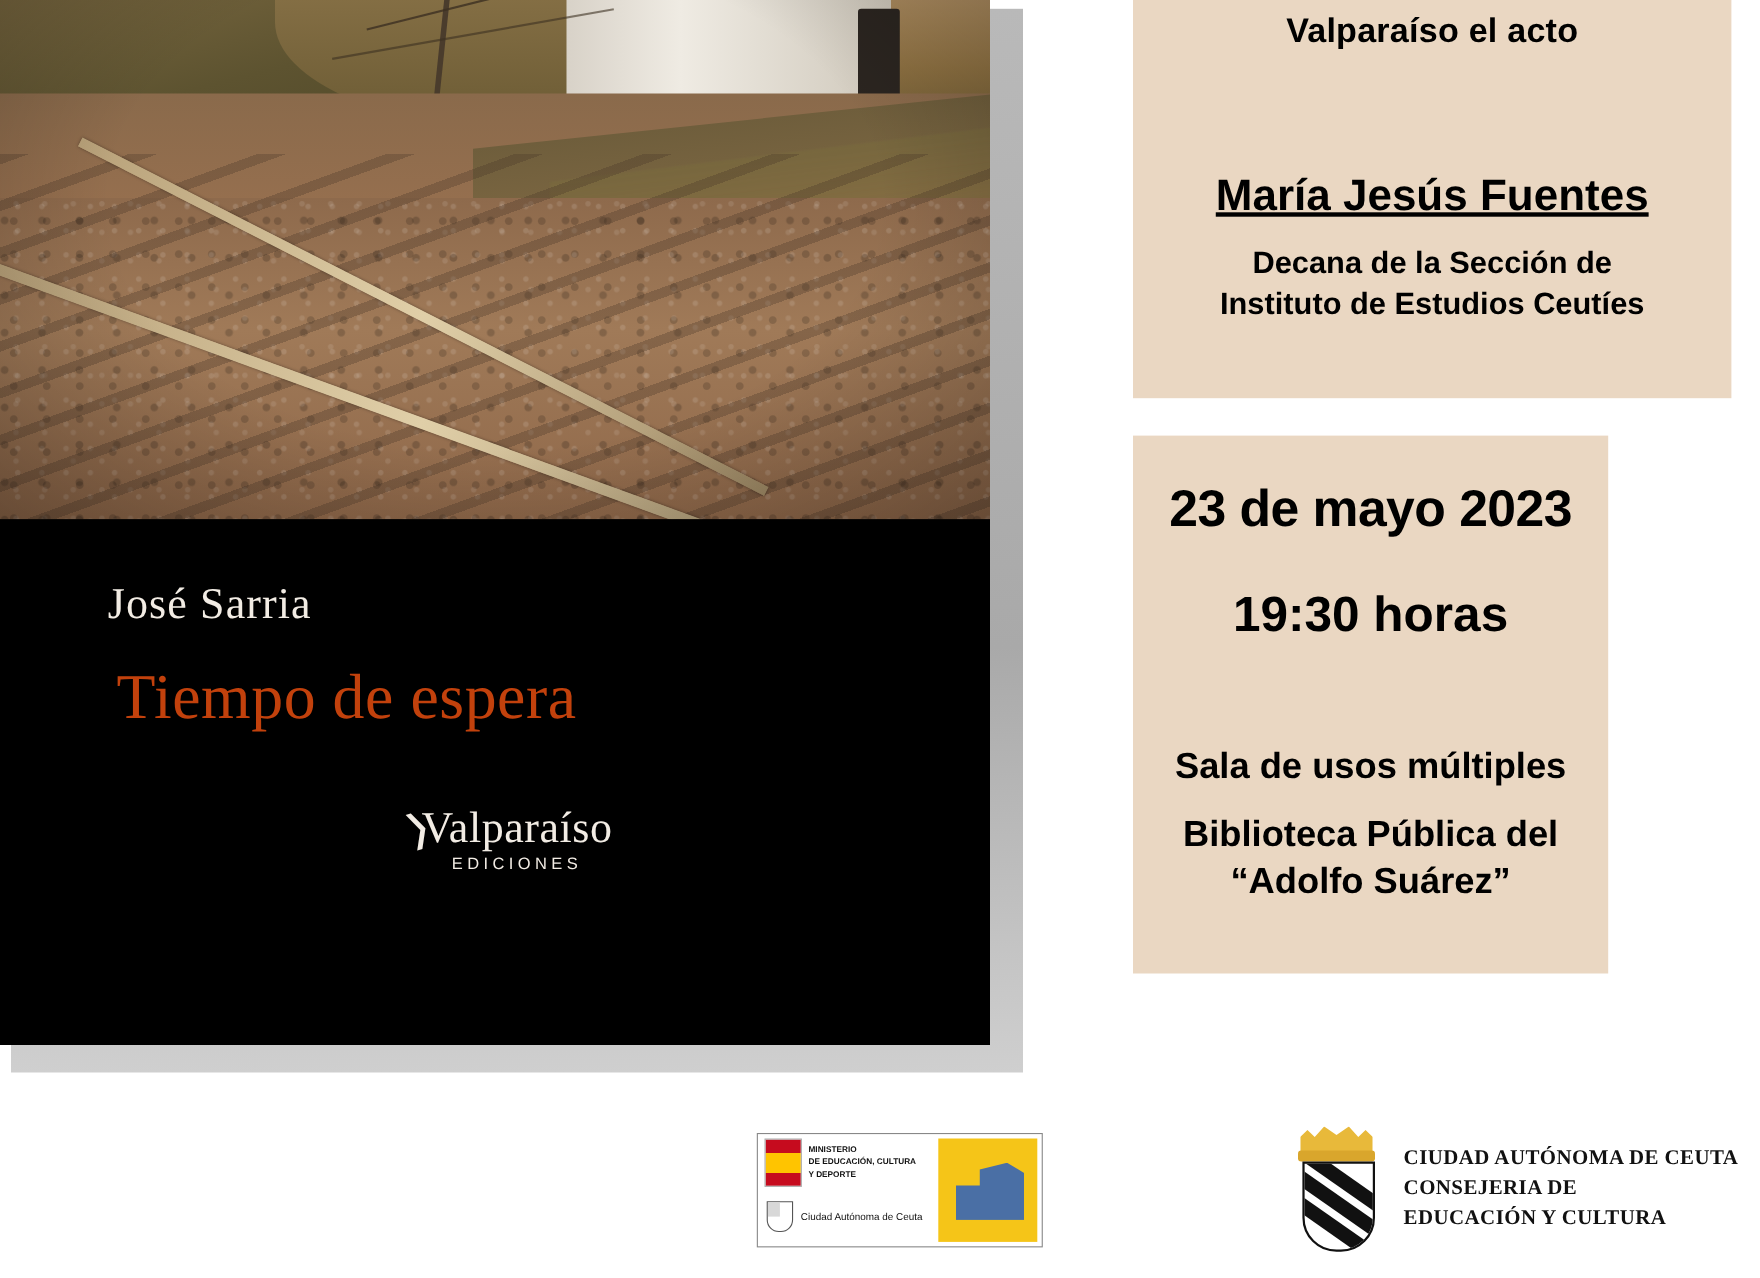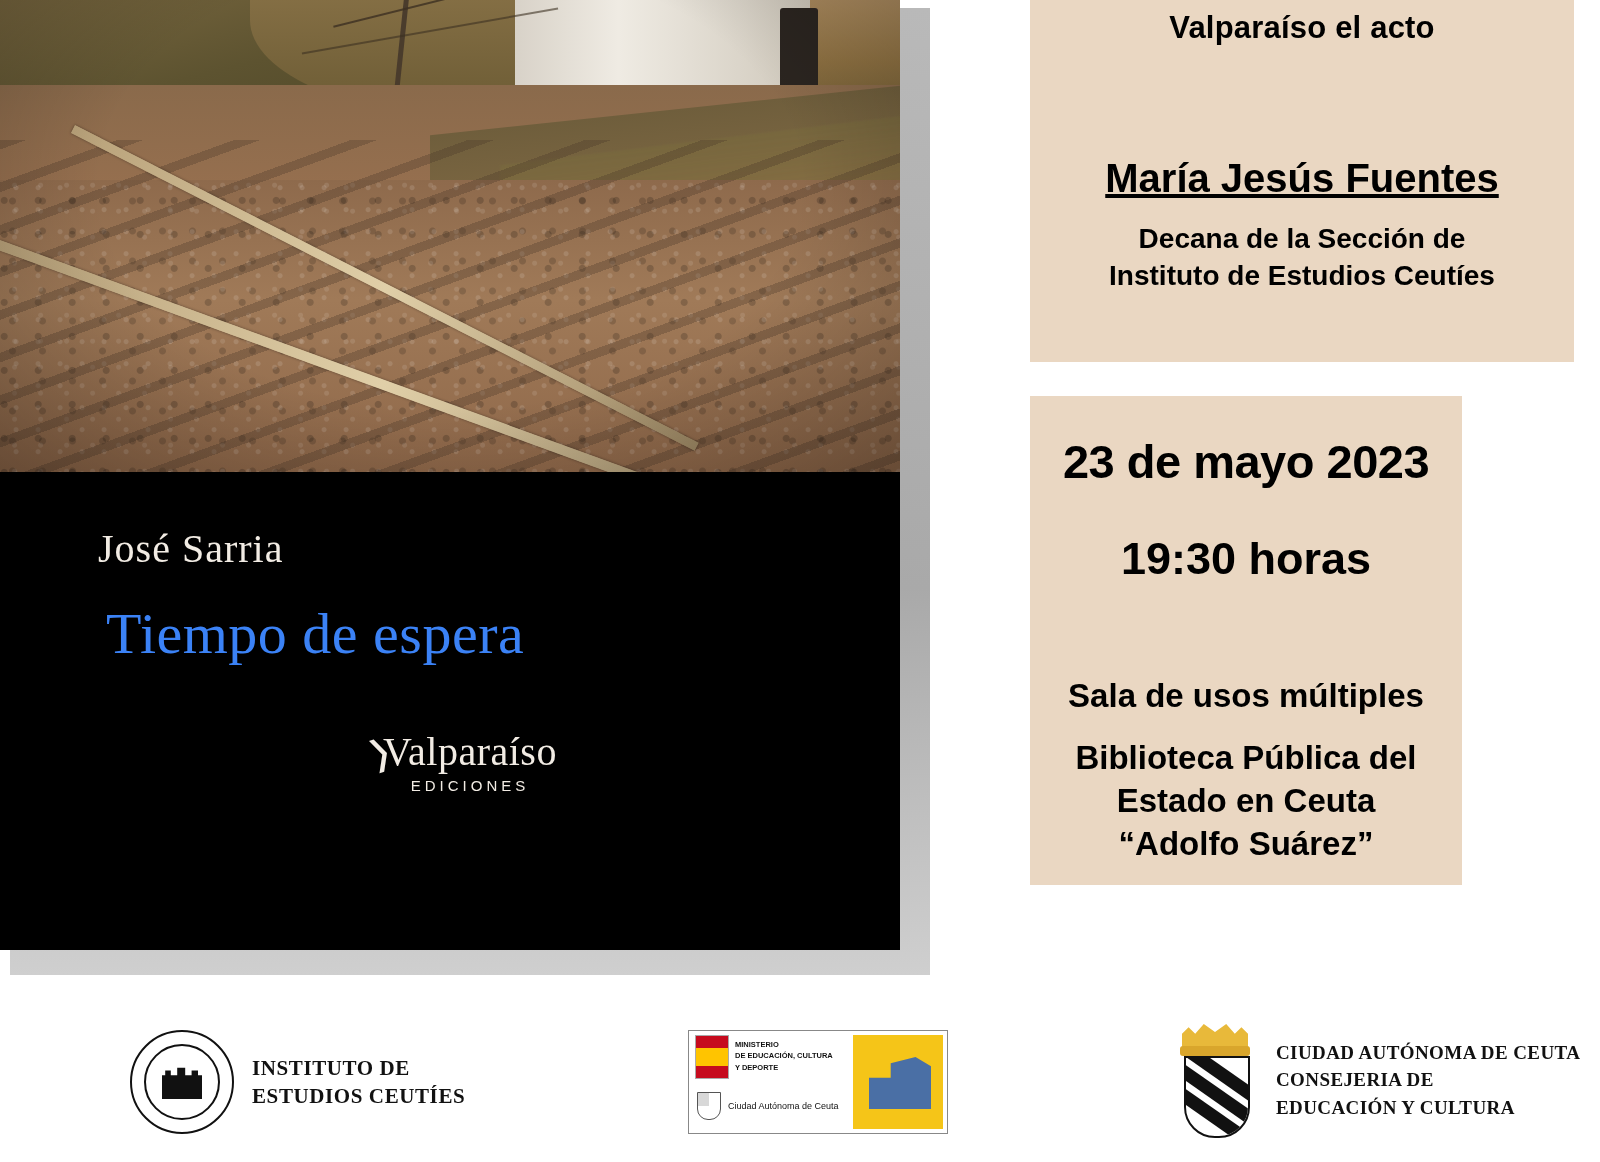--- a/index.html
+++ b/index.html
@@ -160,21 +160,21 @@
     left: 98px; top: 525px;
     color: #f2ece4;
     font-family: "Liberation Serif", serif;
     font-size: 40px;
     letter-spacing: 1px;
   }
   .book-title {
     position: absolute;
     left: 106px; top: 600px;
     width: 700px;
-    color: #3b82f6;
+    color: #c2410c;
     font-family: "Liberation Serif", serif;
     font-size: 58px;
     letter-spacing: 0.5px;
   }
   .pub-logo {
     position: absolute;
     left: 340px; top: 728px;
     width: 260px;
     text-align: center;
     color: #f2ece4;
@@ -465,38 +465,26 @@
     <div>Instituto de Estudios Ceutíes</div>
   </div>
 </div>
 
 <div class="panel-when">
   <div class="date">23 de mayo 2023</div>
   <div class="time">19:30 horas</div>
   <div class="venue1">Sala de usos múltiples</div>
   <div class="venue2">
     <div>Biblioteca Pública del</div>
-    <div>Estado en Ceuta</div>
     <div>“Adolfo Suárez”</div>
   </div>
 </div>
 
 <div class="footer">
 
-  <div class="logo-block iec">
-    <div class="seal">
-      <div class="seal-inner">
-        <div class="seal-castle"></div>
-      </div>
-    </div>
-    <div class="iec-label">
-      <div>INSTITUTO DE</div>
-      <div>ESTUDIOS CEUTÍES</div>
-    </div>
-  </div>
 
   <div class="logo-block ministerio">
     <div style="position:relative;width:100%;height:100%;">
       <div class="min-yellow"></div>
       <div class="min-bld"></div>
       <div class="min-top">
         <div class="min-flag"></div>
         <div class="min-text">
           <div>MINISTERIO</div>
           <div>DE EDUCACIÓN, CULTURA</div>

